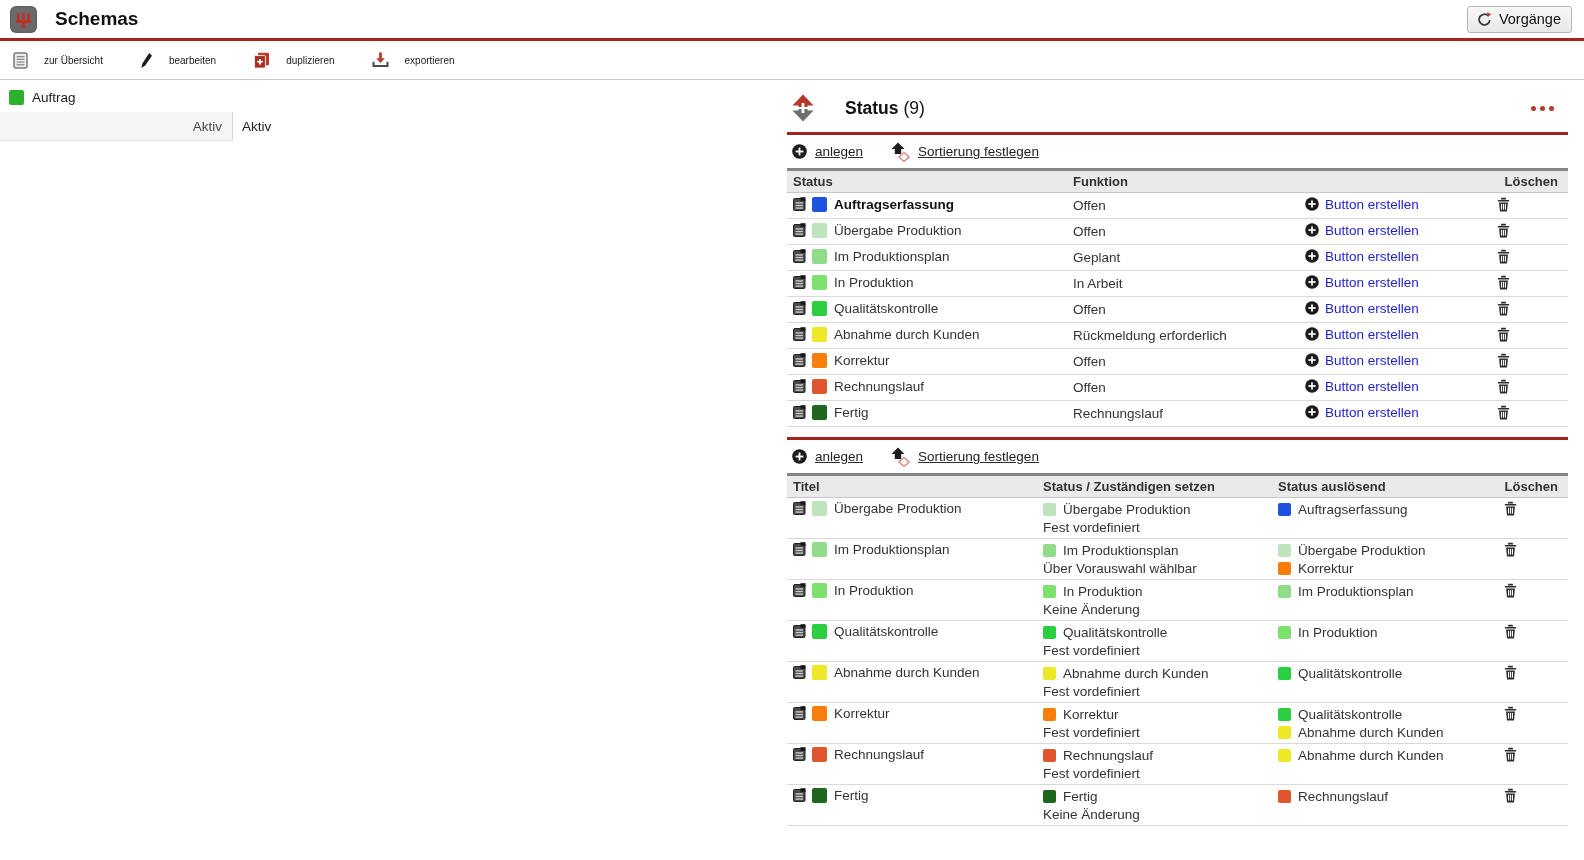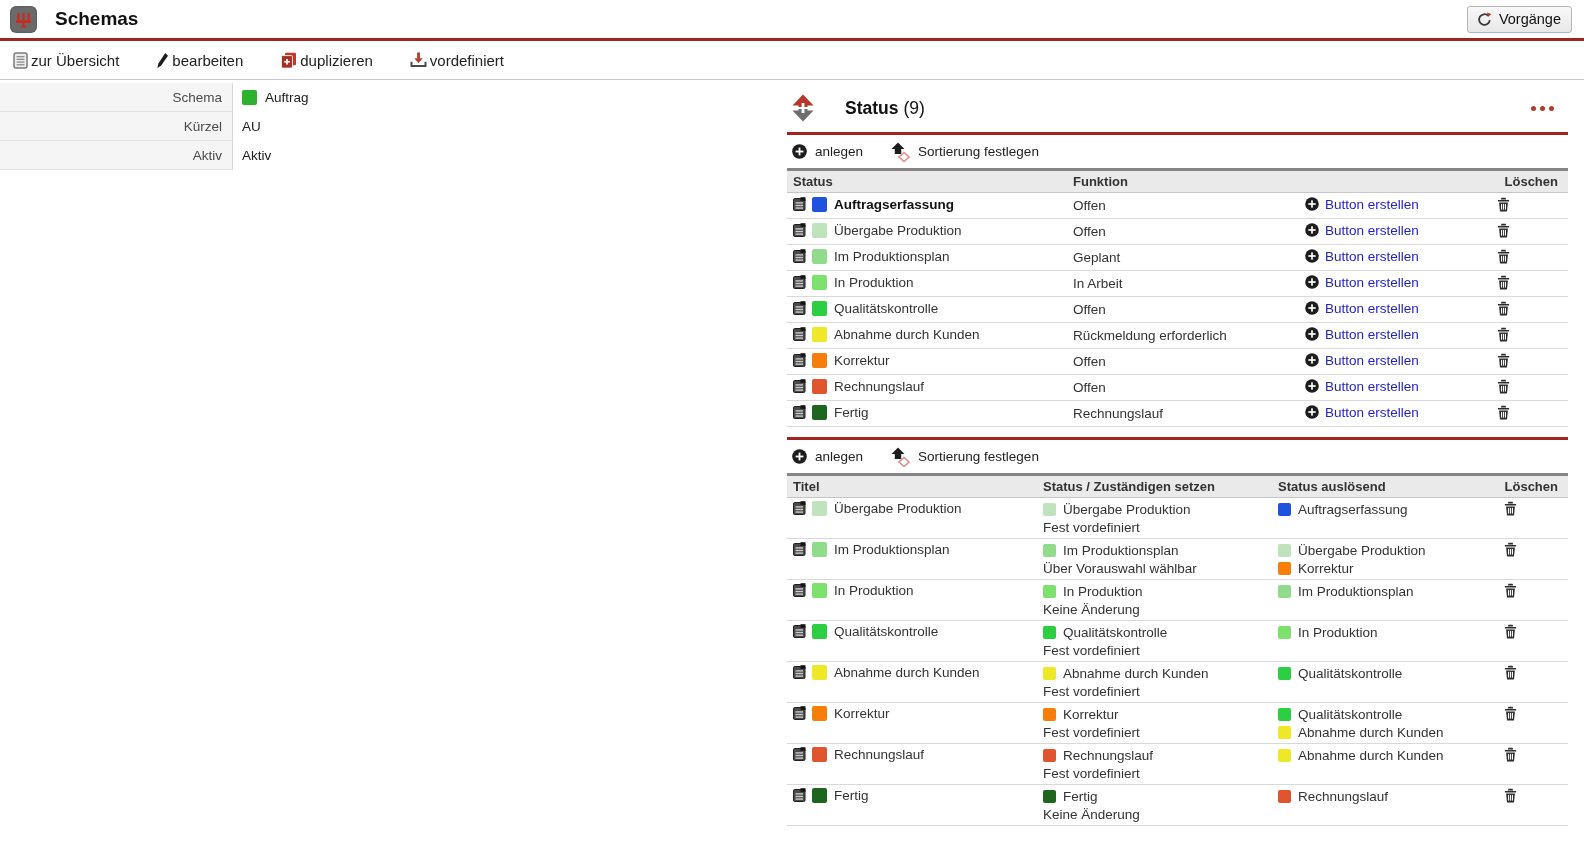--- a/index.html
+++ b/index.html
@@ -10,21 +10,21 @@
   .hdr { position:relative; height:41px; border-bottom:3px solid #A3241F;
          display:flex; align-items:center; padding-left:10px; background:#fff; }
   .app-ico { width:27px; height:27px; margin-right:18px; }
   .hdr-title { font-size:19px; font-weight:bold; color:#111; }
   .vorg-btn { position:absolute; right:12px; top:6px; display:flex; align-items:center; gap:7px;
               padding:4px 10px 5px 9px; font-size:14.5px; color:#111;
               background:linear-gradient(#f8f8f8,#e8e8e8); border:1px solid #b5b5b5; border-radius:3px; cursor:pointer; }
 
   
   .tbar { height:39px; border-bottom:1px solid #c9c9c9; display:flex; align-items:center; padding-left:13px; }
-  .tbar-item { display:flex; align-items:center; gap:3px; margin-right:37px; font-size:15px; color:#222; cursor:pointer; }
+  .tbar-item { display:flex; align-items:center; gap:16px; margin-right:37px; font-size:10px; color:#222; cursor:pointer; }
 
   
   .main { display:flex; }
   .left { width:787px; padding-top:3px; }
   .right { flex:1; padding:4px 16px 0 0; }
 
   
   .drow { display:flex; height:29px; }
   .dlabel { width:233px; background:#f5f5f5; border-bottom:1px solid #e2e2e2; border-right:1px solid #d6d6d6;
             display:flex; align-items:center; justify-content:flex-end; padding-right:10px;
@@ -33,21 +33,21 @@
   .sq { display:inline-block; width:15px; height:15px; border-radius:2px; margin-right:8px; flex:none; }
 
   
   .panel-hd { display:flex; align-items:center; height:48px; position:relative; }
   .panel-hd .sec-ico { width:26px; height:28px; margin-left:3px; margin-right:29px; }
   .sec-title { font-size:17.5px; font-weight:bold; color:#111; }
   .sec-count { font-size:17.5px; font-weight:normal; color:#111; margin-left:5px; }
   .dots { margin-left:auto; margin-right:14px; display:flex; gap:4px; cursor:pointer; }
   .dots i { width:5px; height:5px; border-radius:50%; background:#b5392b; }
   .rule { height:3px; background:#A3241F; }
-  .ptbar { height:33px; display:flex; align-items:center; padding-left:5px; }
+  .ptbar { height:33px; display:flex; align-items:center; padding-left:5px;text-decoration:underline; }
   .ptbar-item { display:flex; align-items:center; gap:8px; margin-right:28px; font-size:13.5px; color:#222; cursor:pointer; }
   .plus-circ { width:15px; height:15px; flex:none; }
 
   
   table { border-collapse:collapse; width:100%; table-layout:fixed; }
   thead th { background:#eaeaea; border-top:3px solid #858585; border-bottom:1px solid #c6c6c6;
              font-size:13px; font-weight:bold; color:#333; text-align:left; padding:3px 0 3px 6px; }
   thead th.del-th { text-align:right; padding-right:10px; }
   tbody td { border-bottom:1px solid #d9d9d9; font-size:13.5px; color:#333; }
   .srow td { height:26px; padding:1px 0 1px 6px; white-space:nowrap; overflow:hidden; }
@@ -114,38 +114,31 @@
       <rect x="6.1" y="7" width="1.7" height="5.6" fill="#fff"></rect>
     </svg>
     <span>duplizieren</span>
   </div>
   <div class="tbar-item">
     <svg width="17" height="16" viewBox="0 0 17 16">
       <rect x="7.1" y="0.5" width="2.8" height="6" fill="#b5382a"></rect>
       <path d="M8.5 11 L4.2 6.3 h8.6 z" fill="#b5382a"></path>
       <path d="M1.5 9.8 v4.2 h14 v-4.2" fill="none" stroke="#4a4a4a" stroke-width="2"></path>
     </svg>
-    <span>vordefiniert</span>
+    <span>exportieren</span>
   </div>
 </div>
 
 <div class="main">
   <div class="left">
     <div id="details">
         <div class="drow">
-          <div class="dlabel">Schema</div>
           <div class="dvalue">
             <span class="sq" style="background: rgb(45, 178, 45);"></span>
             <span>Auftrag</span>
-          </div>
-        </div>
-        <div class="drow">
-          <div class="dlabel">Kürzel</div>
-          <div class="dvalue">
-            <span>AU</span>
           </div>
         </div>
         <div class="drow">
           <div class="dlabel">Aktiv</div>
           <div class="dvalue">
             <span>Aktiv</span>
           </div>
         </div>
       </div>
   </div>

